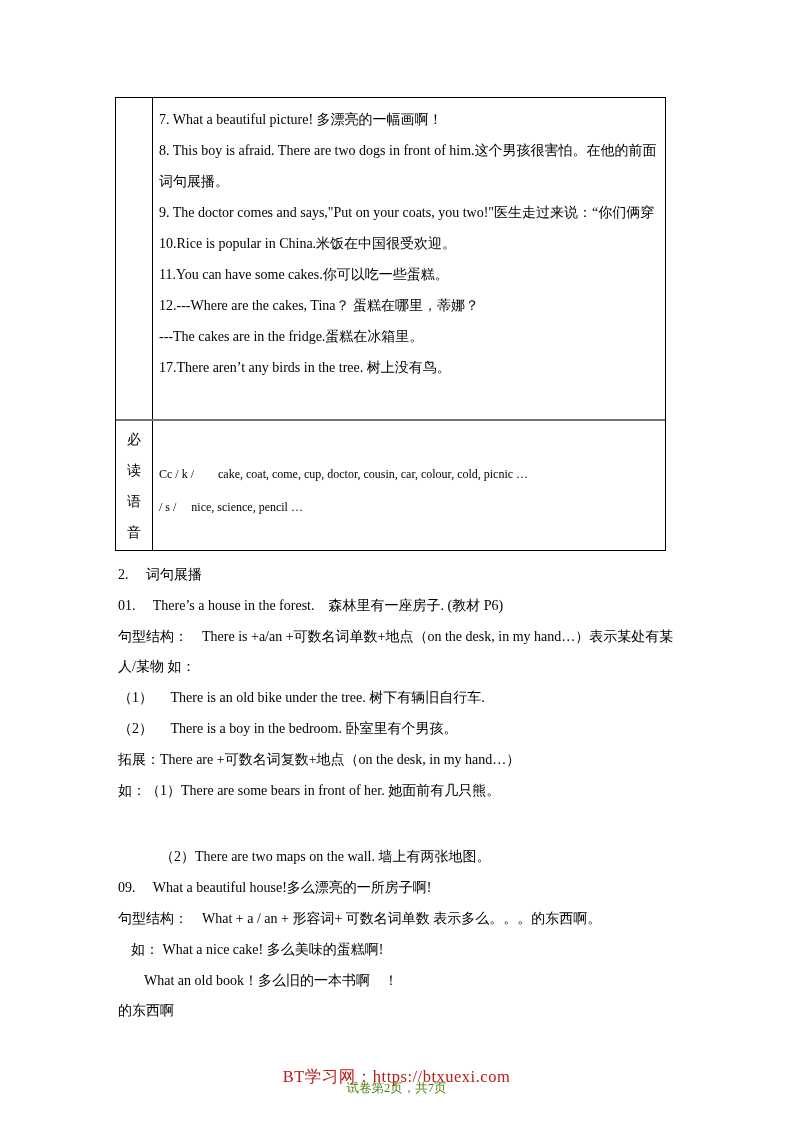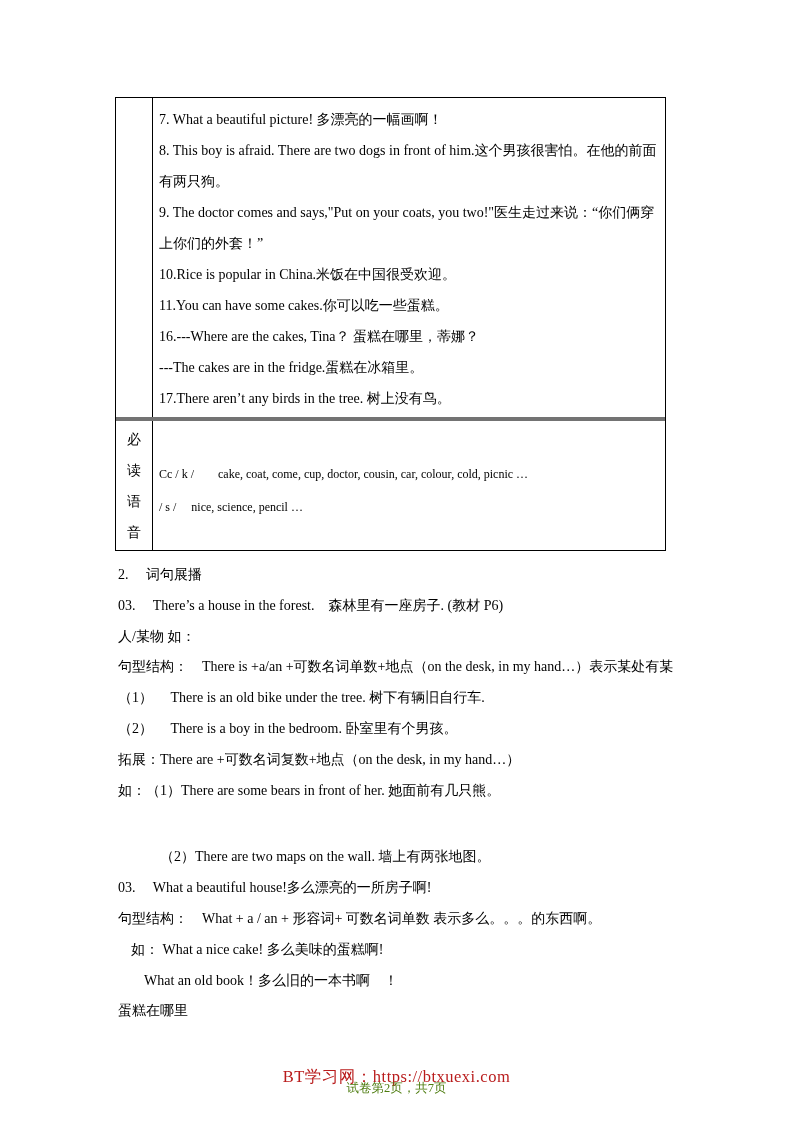--- a/index.html
+++ b/index.html
@@ -8,21 +8,21 @@
     position:relative; width:793px; height:1122px; background:#fff;
     font-family:"Liberation Serif","DejaVu Serif",serif; color:#000;
     overflow:hidden;
   }
   
   .tbl {
     position:absolute; left:115px; top:97px; width:551px;
     border:1px solid #000;
   }
   .trow { display:flex; }
-  .trow.r1 { border-bottom:4px solid #737373; height:323px;justify-content:center; }
+  .trow.r1 { border-bottom:2px solid #737373; height:323px;justify-content:center; }
   .trow.r2 { height:129px; }
   .cell { overflow:hidden; }
   .cell.left { width:37px; flex:none; border-right:1px solid #000; }
   .cell.main { flex:1; }
   .r1 .cell.main { padding:6px 5px 6px 6px; }
   .tline {
     font-size:14px; line-height:31px; white-space:nowrap;
   }
   .r2 .cell.left { text-align:center; padding-top:3px; }
   .vchar { font-size:14px; line-height:31px; }
@@ -52,57 +52,56 @@
 <body>
 
 <div class="page">
 
   <div class="tbl">
     <div class="trow r1">
       <div class="cell left"></div>
       <div class="cell main">
         <div class="tline">7. What a beautiful picture!  多漂亮的一幅画啊！</div>
         <div class="tline">8. This boy is afraid. There are two dogs in front of him.这个男孩很害怕。在他的前面</div>
-        <div class="tline">有两只狗。</div>
+        <div class="tline">词句展播。</div>
         <div class="tline">9. The doctor comes and says,"Put on your coats, you two!"医生走过来说：“你们俩穿</div>
-        <div class="tline">上你们的外套！”</div>
         <div class="tline">10.Rice is popular in China.米饭在中国很受欢迎。</div>
         <div class="tline">11.You can have some cakes.你可以吃一些蛋糕。</div>
-        <div class="tline">16.---Where are the cakes, Tina？ 蛋糕在哪里，蒂娜？</div>
+        <div class="tline">12.---Where are the cakes, Tina？ 蛋糕在哪里，蒂娜？</div>
         <div class="tline">---The cakes are in the fridge.蛋糕在冰箱里。</div>
         <div class="tline">17.There aren’t any birds in the tree. 树上没有鸟。</div>
       </div>
     </div>
     <div class="trow r2">
       <div class="cell left">
         <div class="vchar">必</div>
         <div class="vchar">读</div>
         <div class="vchar">语</div>
         <div class="vchar">音</div>
       </div>
       <div class="cell main">
         <div class="pline">Cc / k /　　cake, coat, come, cup, doctor, cousin, car, colour, cold, picnic …</div>
         <div class="pline">/ s /　 nice, science, pencil …</div>
       </div>
     </div>
   </div>
 
   <div class="bodytext">
     <div class="p">2.　 词句展播</div>
-    <div class="p">03.　 There’s a house in the forest.　森林里有一座房子. (教材 P6)</div>
+    <div class="p">01.　 There’s a house in the forest.　森林里有一座房子. (教材 P6)</div>
+    <div class="p">句型结构：　There is +a/an +可数名词单数+地点（on the desk, in my hand…）表示某处有某</div>
     <div class="p">人/某物  如：</div>
-    <div class="p">句型结构：　There is +a/an +可数名词单数+地点（on the desk, in my hand…）表示某处有某</div>
     <div class="p">（1）　 There is an old bike under the tree.  树下有辆旧自行车.</div>
     <div class="p">（2）　 There is a boy in the bedroom.  卧室里有个男孩。</div>
     <div class="p">拓展：There are +可数名词复数+地点（on the desk, in my hand…）</div>
     <div class="p">如：（1）There are some bears in front of her.  她面前有几只熊。</div>
     <div class="p ind-map">（2）There are two maps on the wall.  墙上有两张地图。</div>
-    <div class="p">03.　 What a beautiful house!多么漂亮的一所房子啊!</div>
+    <div class="p">09.　 What a beautiful house!多么漂亮的一所房子啊!</div>
     <div class="p">句型结构：　What + a / an +  形容词+ 可数名词单数  表示多么。。。的东西啊。</div>
     <div class="p ind-ru">如：  What a nice cake!  多么美味的蛋糕啊!</div>
     <div class="p ind-book">What an old book！多么旧的一本书啊　！</div>
-    <div class="p">蛋糕在哪里</div>
+    <div class="p">的东西啊</div>
   </div>
 
   <div class="watermark">BT学习网：https://btxuexi.com</div>
   <div class="pageinfo">试卷第2页，共7页</div>
 
 </div>
 
 </body></html>

